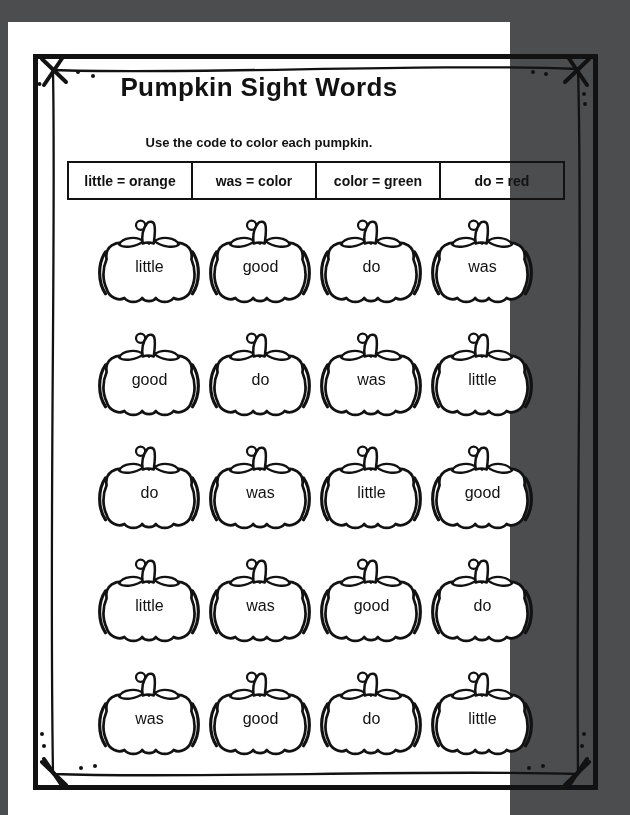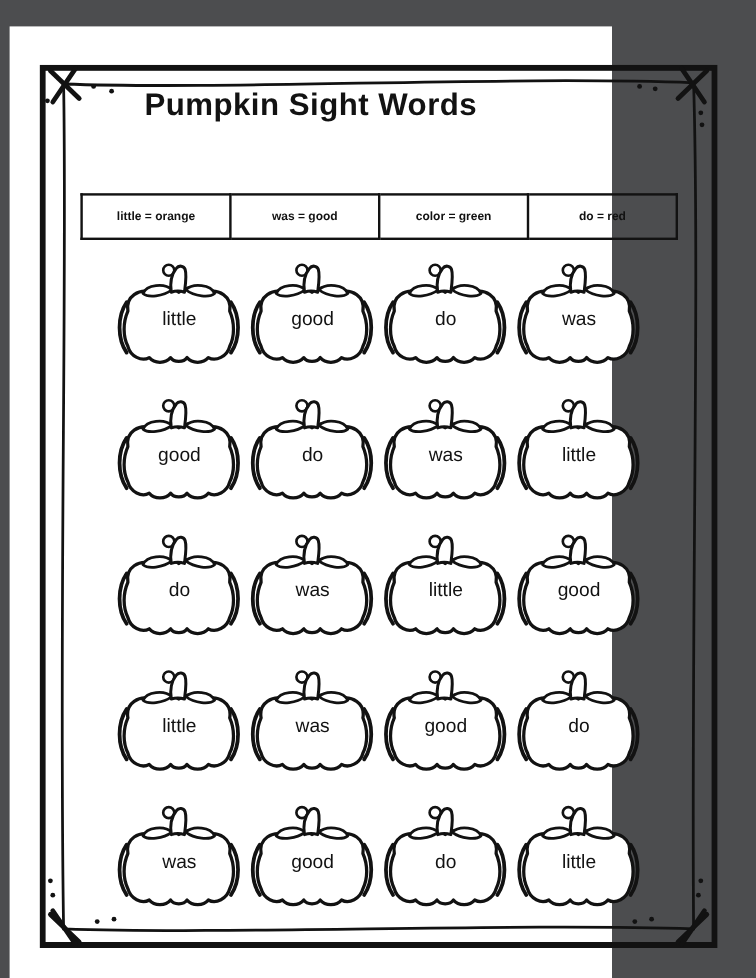--- a/index.html
+++ b/index.html
@@ -44,21 +44,21 @@
     position:absolute;
     left:59px;top:139px;
     width:498px;height:39px;
     border-collapse:collapse;
     table-layout:fixed;
   }
   .code-table td{
     border:2px solid #121212;
     text-align:center;
     vertical-align:middle;
-    font-size:10px;
+    font-size:14px;
     font-weight:600;
     padding:0;
   }
   .pumpkin-grid{
     position:absolute;
     left:86px;top:193px;
     width:444px;
     display:grid;
     grid-template-columns:repeat(4,111px);
     grid-auto-rows:113px;
@@ -145,26 +145,27 @@
         <circle cx="496" cy="714" r="2"></circle>
           <circle cx="510" cy="712" r="2"></circle>
           <circle cx="551" cy="680" r="2"></circle>
           <circle cx="549" cy="692" r="2"></circle>
       </g>
     </g>
   </svg>
 
   <div class="title">Pumpkin Sight Words</div>
 
+  <div class="instructions">Use the code to color each pumpkin.</div>
 
   <table class="code-table">
     <tbody>
       <tr>
         <td>little = orange</td>
-        <td>was = good</td>
+        <td>was = color</td>
         <td>color = green</td>
         <td>do = red</td>
       </tr>
     </tbody>
   </table>
 
   <div class="pumpkin-grid">
 
     <div class="pcell">
         <svg viewBox="0 0 105 95">

